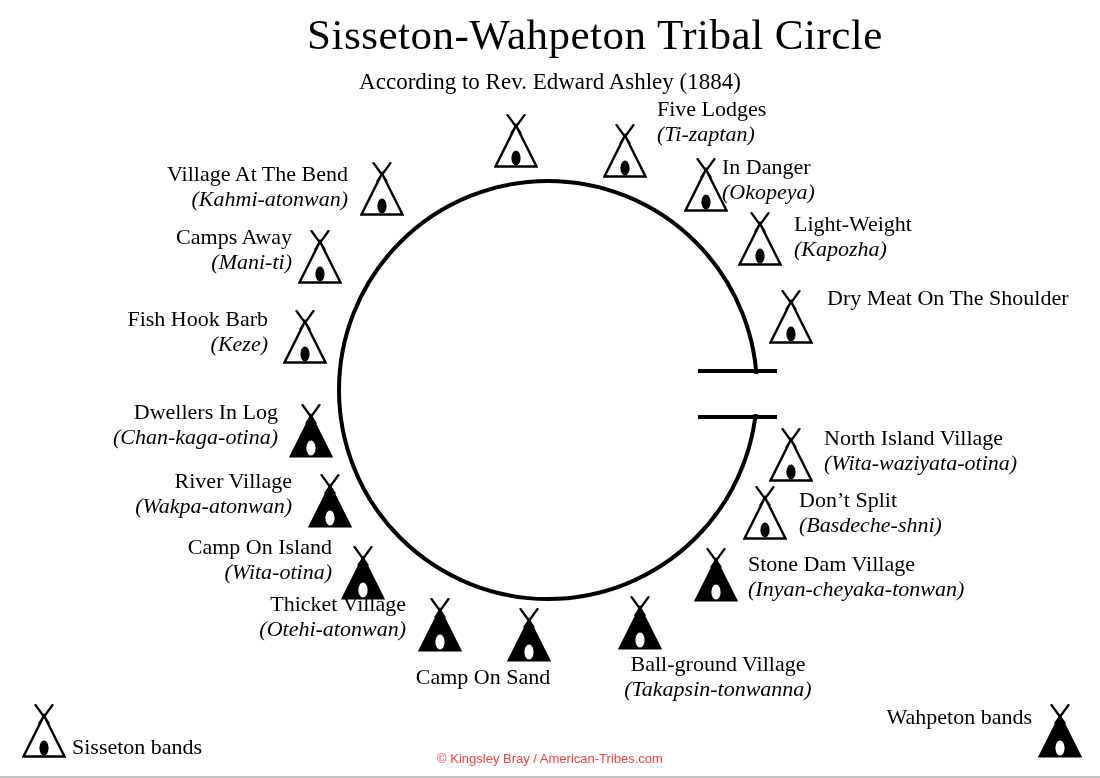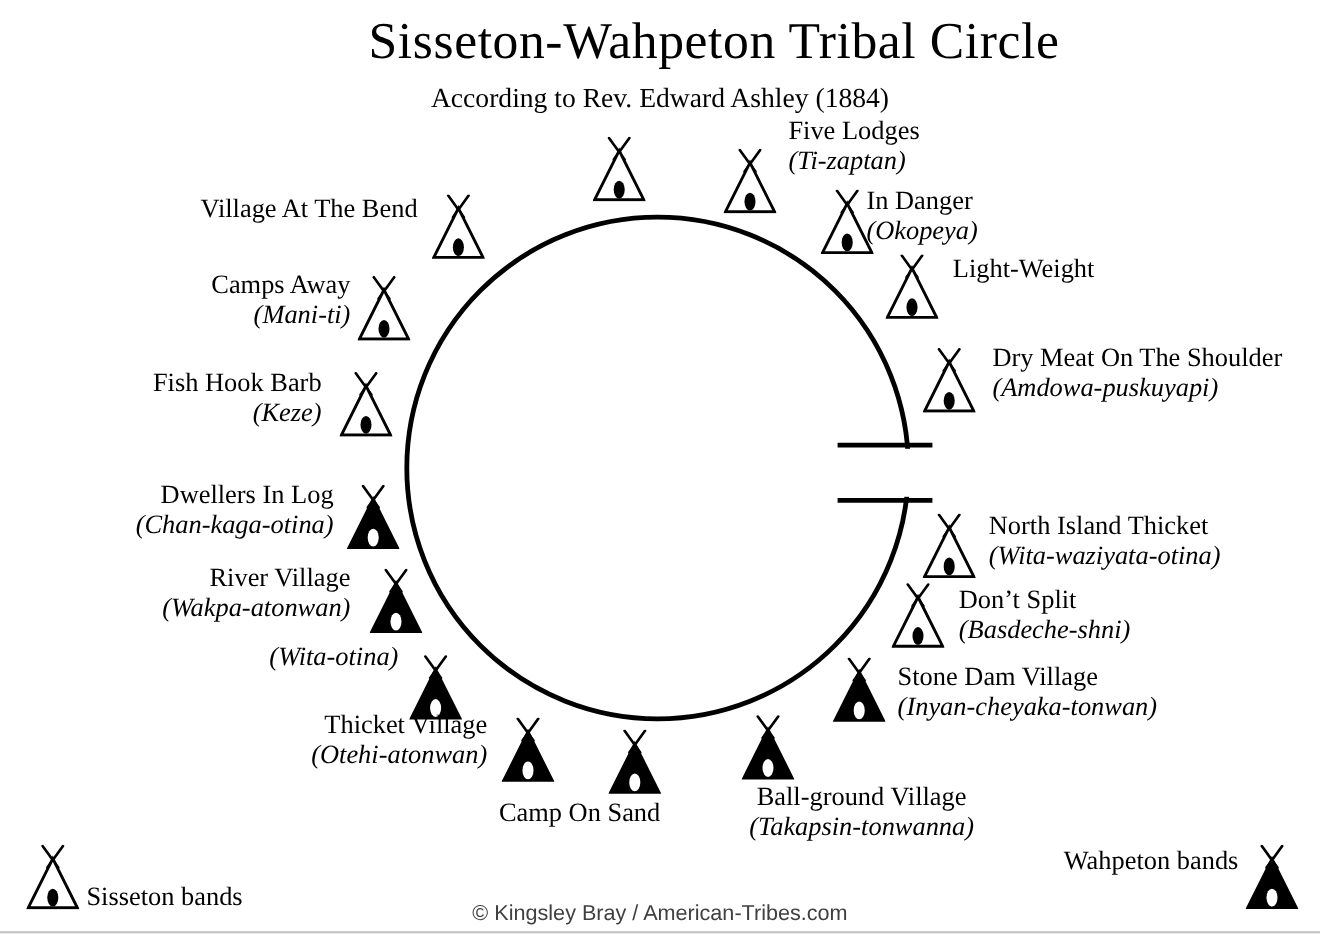--- a/index.html
+++ b/index.html
@@ -30,21 +30,21 @@
   .align-right  { text-align:right; }
   .align-center { text-align:center; }
 
   .legend-label {
     position:absolute; font-size:22px; font-weight:400; line-height:26px;
   }
 
   .copyright {
     position:absolute; top:751px; left:0; width:1100px; text-align:center;
     font-family:"Liberation Sans","DejaVu Sans",sans-serif;
-    font-size:18px; color:#404040;
+    font-size:13px; color:#ef4444;
   }
   .bottom-rule {
     position:absolute; left:0; bottom:0; width:1100px; height:2px; background:#c2c2c2;
   }
 
   .pole { stroke:#000; stroke-width:2.2; stroke-linecap:round; fill:none; }
 </style>
 </head>
 <body>
 
@@ -132,27 +132,27 @@
   <div class="band-label" style="left:657px;top:96px;width:220px">
     <div class="name">Five Lodges</div>
     <div class="native">(Ti-zaptan)</div>
   </div>
   <div class="band-label" style="left:722px;top:154px;width:200px">
     <div class="name">In Danger</div>
     <div class="native">(Okopeya)</div>
   </div>
   <div class="band-label" style="left:794px;top:211px;width:220px">
     <div class="name">Light-Weight</div>
+    <div class="native">(Kapozha)</div>
   </div>
   <div class="band-label" style="left:827px;top:285px;width:270px">
     <div class="name">Dry Meat On The Shoulder</div>
-    <div class="native">(Amdowa-puskuyapi)</div>
   </div>
   <div class="band-label" style="left:824px;top:425px;width:260px">
-    <div class="name">North Island Thicket</div>
+    <div class="name">North Island Village</div>
     <div class="native">(Wita-waziyata-otina)</div>
   </div>
   <div class="band-label" style="left:799px;top:487px;width:220px">
     <div class="name">Don’t Split</div>
     <div class="native">(Basdeche-shni)</div>
   </div>
   <div class="band-label" style="left:748px;top:551px;width:280px">
     <div class="name">Stone Dam Village</div>
     <div class="native">(Inyan-cheyaka-tonwan)</div>
   </div>
@@ -161,40 +161,42 @@
     <div class="native">(Takapsin-tonwanna)</div>
   </div>
   <div class="band-label align-center" style="left:368px;top:664px;width:230px">
     <div class="name">Camp On Sand</div>
   </div>
   <div class="band-label align-right" style="left:206px;top:591px;width:200px">
     <div class="name">Thicket Village</div>
     <div class="native">(Otehi-atonwan)</div>
   </div>
   <div class="band-label align-right" style="left:130px;top:534px;width:202px">
+    <div class="name">Camp On Island</div>
     <div class="native">(Wita-otina)</div>
   </div>
   <div class="band-label align-right" style="left:90px;top:468px;width:202px">
     <div class="name">River Village</div>
     <div class="native">(Wakpa-atonwan)</div>
   </div>
   <div class="band-label align-right" style="left:56px;top:399px;width:222px">
     <div class="name">Dwellers In Log</div>
     <div class="native">(Chan-kaga-otina)</div>
   </div>
   <div class="band-label align-right" style="left:66px;top:306px;width:202px">
     <div class="name">Fish Hook Barb</div>
     <div class="native">(Keze)</div>
   </div>
   <div class="band-label align-right" style="left:90px;top:224px;width:202px">
     <div class="name">Camps Away</div>
     <div class="native">(Mani-ti)</div>
   </div>
   <div class="band-label align-right" style="left:106px;top:161px;width:242px">
     <div class="name">Village At The Bend</div>
+    <div class="native">(Kahmi-atonwan)</div>
   </div>
 
   <svg class="tipi" viewBox="0 0 44 54" style="left:22px;top:704px">
       <use href="#tipi-sisseton"></use>
     </svg>
   <div class="legend-label" style="left:72px;top:734px">Sisseton bands</div>
   <div class="legend-label align-right" style="left:832px;top:704px;width:200px;text-align:right">Wahpeton bands</div>
   <svg class="tipi" viewBox="0 0 44 54" style="left:1038px;top:704px">
       <use href="#tipi-wahpeton"></use>
     </svg>

